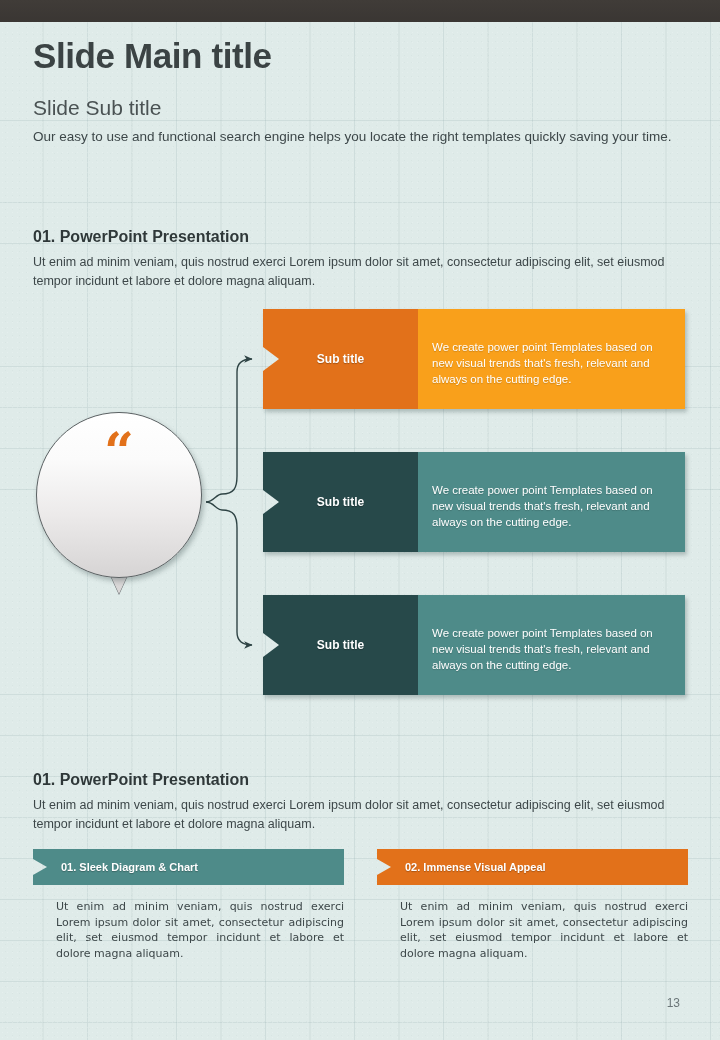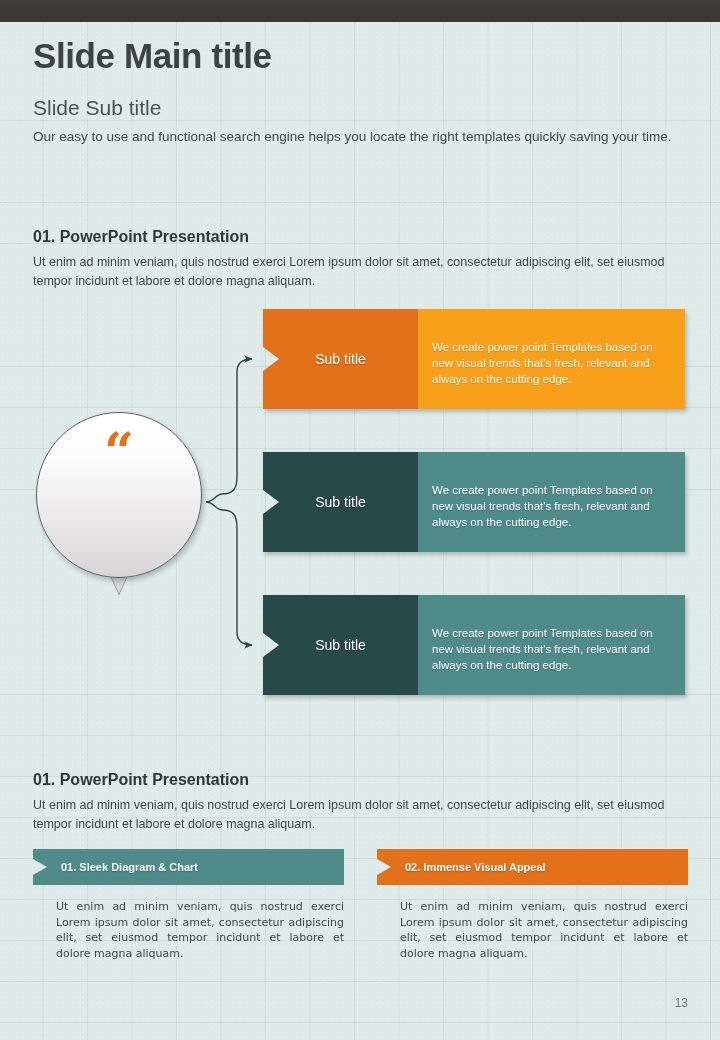--- a/index.html
+++ b/index.html
@@ -140,22 +140,22 @@
       0 62%, 16px 50%, 0 38%
     );
   }
   .row-right {
     flex: 1;
     display: flex;
     align-items: center;
     padding: 8px 16px 0 14px;
   }
   .row-title {
-    font-size: 14px;
-    font-weight: normal;
+    font-size: 12px;
+    font-weight: bold;
     color: #ffffff;
     text-shadow: 0 1px 1px rgba(0,0,0,0.28);
   }
   .row-desc {
     font-size: 11.5px;
     line-height: 16px;
     color: #ffffff;
     text-shadow: 0 1px 1px rgba(0,0,0,0.18);
   }
 
@@ -259,21 +259,21 @@
     line-height: 15.5px;
     color: #3d4749;
     text-align: justify;
   }
   #col-text-0 { left: 56px; }
   #col-text-1 { left: 400px; }
 
   
   #page-number {
     position: absolute;
-    right: 32px; bottom: 30px;
+    right: 40px; bottom: 30px;
     font-size: 12px;
     color: #6b7678;
   }
 </style>
 </head>
 <body>
 
 <div id="slide">
 
   <div id="paper-noise"></div>

